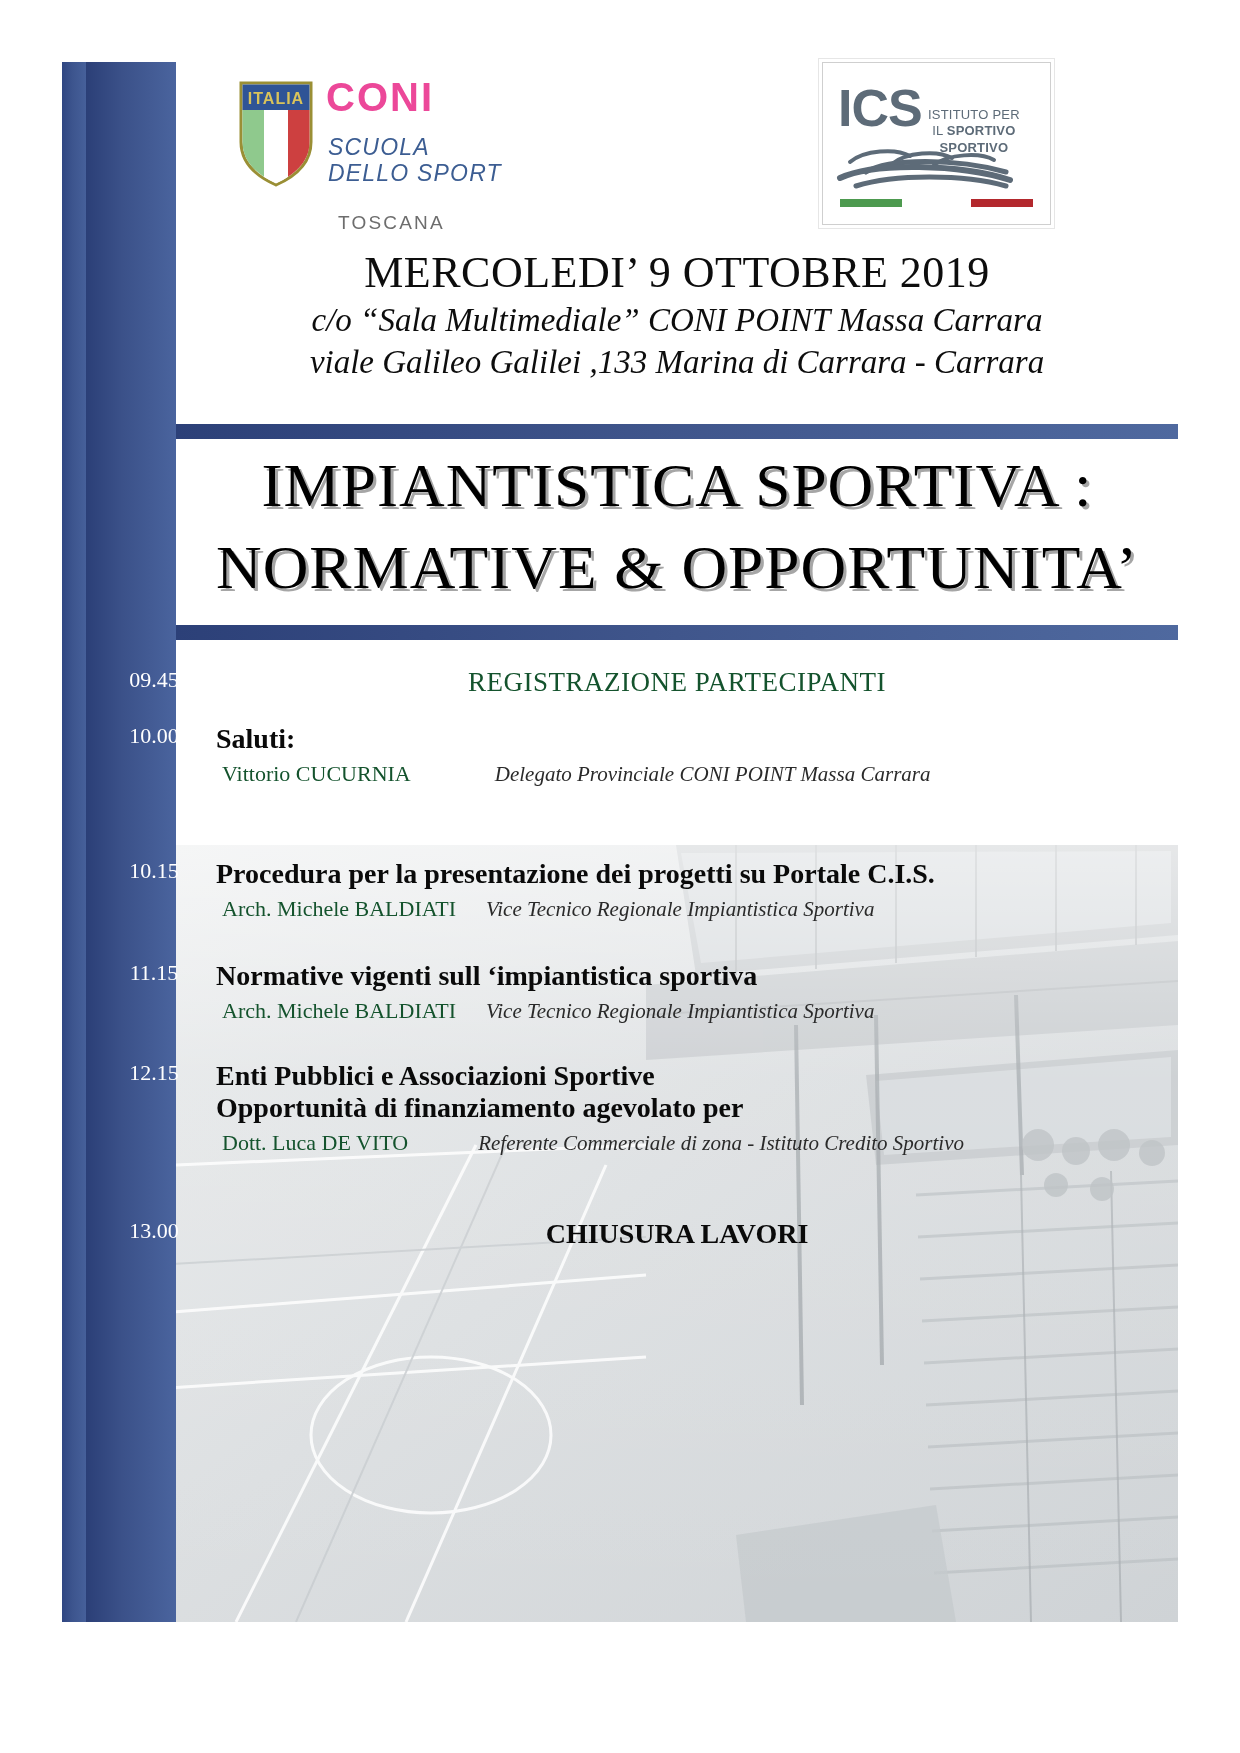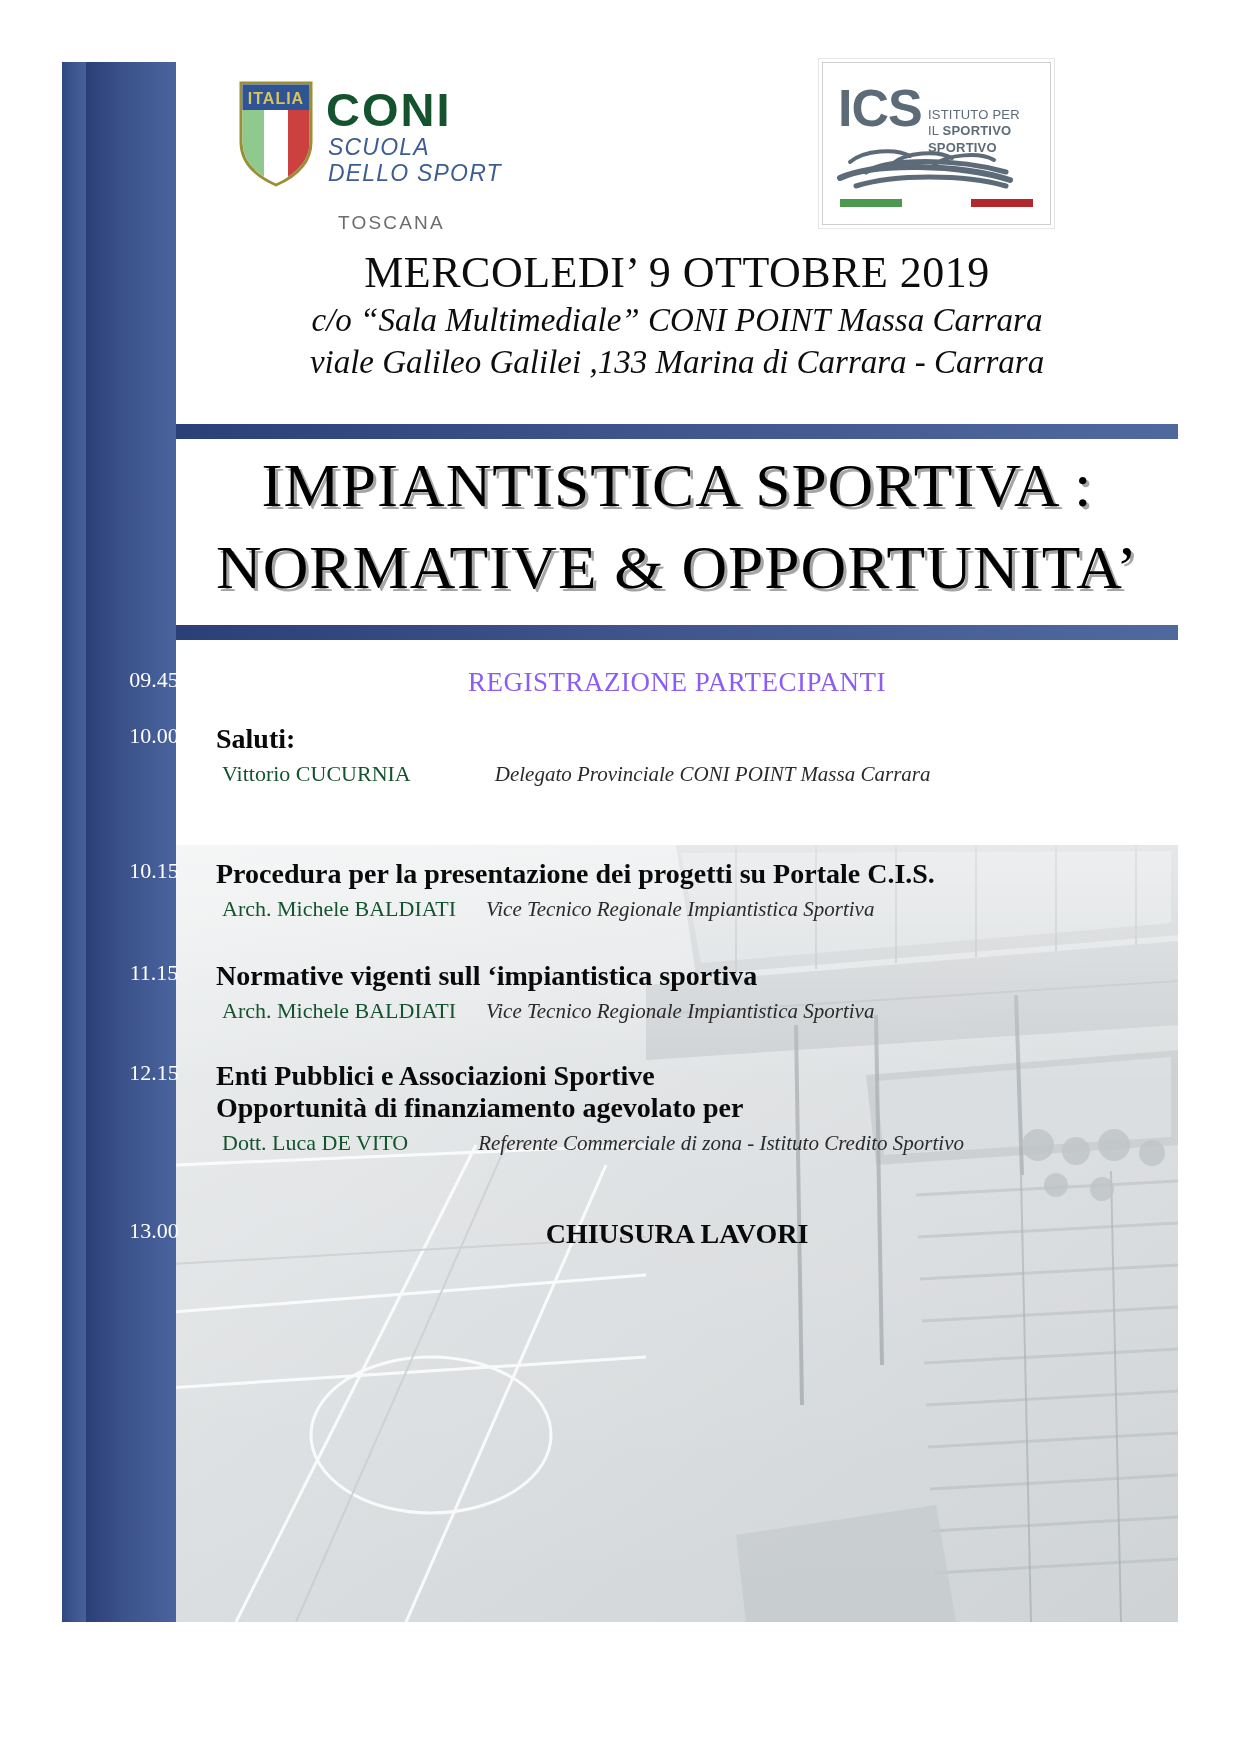--- a/index.html
+++ b/index.html
@@ -70,26 +70,26 @@
   }
   .shield {
     position: absolute;
     left: 0; top: 8px;
     width: 76px; height: 108px;
   }
   .shield svg { display: block; }
   .coni-word {
     position: absolute;
     left: 88px;
-    top: 14px;
+    top: 5px;
     font-family: "Liberation Sans", sans-serif;
     font-weight: bold;
-    font-size: 47px;
+    font-size: 40px;
     letter-spacing: 2px;
-    color: #14532d;
+    color: #ec4899;
     line-height: 1;
   }
   .coni-sub {
     position: absolute;
     left: 90px;
     top: 62px;
     font-family: "Liberation Sans", sans-serif;
     font-size: 23px;
     letter-spacing: 1.2px;
     color: #3c5d92;
@@ -109,20 +109,21 @@
   .ics-box {
     position: absolute;
     left: 646px;
     top: 0px;
     width: 229px;
     height: 163px;
     border: 1px solid #cfcfcf;
     box-shadow: 0 0 0 3px #ffffff, 0 0 0 4px #e6e6e6;
     background: #ffffff;
     box-sizing: border-box;
+    text-align: center;
   }
   .ics-inner { position: absolute; inset: 5px; }
   .ics-letters {
     position: absolute;
     left: 10px; top: 14px;
     font-family: "Liberation Sans", sans-serif;
     font-weight: bold;
     font-size: 52px;
     color: #5d6b78;
     letter-spacing: -1px;
@@ -247,21 +248,21 @@
     text-align: center;
     color: #ffffff;
     font-size: 22px;
     font-family: "Liberation Serif", serif;
     margin-left: 23px;
   }
   .centered {
     text-align: center;
     font-size: 27px;
     letter-spacing: .5px;
-    color: #8b5cf6;
+    color: #14532d;
   }
   .heading {
     font-size: 28px;
     font-weight: bold;
     color: #0a0a0a;
     letter-spacing: 0px;
   }
   .speaker {
     font-size: 22px;
     color: #14532d;

